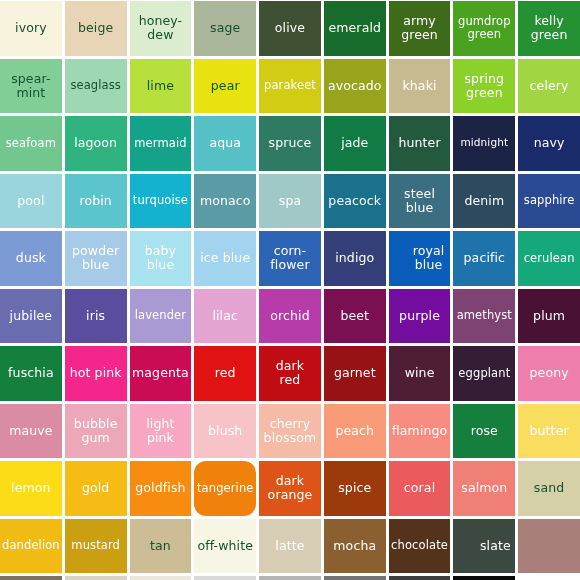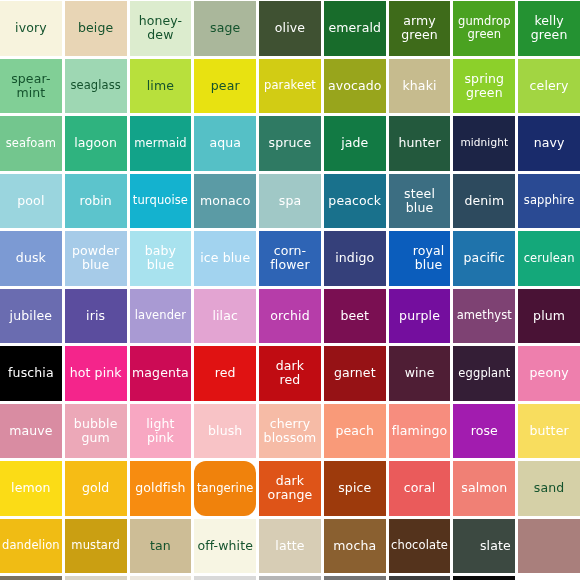--- a/index.html
+++ b/index.html
@@ -204,21 +204,21 @@
     </div>
     <div class="swatch light-text" style="background-color: rgb(116, 14, 158);">
       <span class="swatch-label">purple</span>
     </div>
     <div class="swatch light-text small" style="background-color: rgb(126, 66, 115);">
       <span class="swatch-label">amethyst</span>
     </div>
     <div class="swatch light-text" style="background-color: rgb(73, 18, 53);">
       <span class="swatch-label">plum</span>
     </div>
-    <div class="swatch light-text" style="background-color: #000000;">
+    <div class="swatch light-text" style="background-color: #15803d;">
       <span class="swatch-label">fuschia</span>
     </div>
     <div class="swatch light-text" style="background-color: rgb(244, 37, 139);">
       <span class="swatch-label">hot pink</span>
     </div>
     <div class="swatch light-text" style="background-color: rgb(204, 11, 85);">
       <span class="swatch-label">magenta</span>
     </div>
     <div class="swatch light-text" style="background-color: rgb(224, 18, 18);">
       <span class="swatch-label">red</span>
@@ -252,21 +252,21 @@
     </div>
     <div class="swatch light-text" style="background-color: rgb(246, 187, 166);">
       <span class="swatch-label">cherry<br>blossom</span>
     </div>
     <div class="swatch light-text" style="background-color: rgb(249, 154, 121);">
       <span class="swatch-label">peach</span>
     </div>
     <div class="swatch light-text" style="background-color: rgb(247, 141, 126);">
       <span class="swatch-label">flamingo</span>
     </div>
-    <div class="swatch light-text" style="background-color: #a21caf;">
+    <div class="swatch light-text" style="background-color: #15803d;">
       <span class="swatch-label">rose</span>
     </div>
     <div class="swatch light-text" style="background-color: rgb(248, 221, 94);">
       <span class="swatch-label">butter</span>
     </div>
     <div class="swatch light-text" style="background-color: rgb(251, 220, 22);">
       <span class="swatch-label">lemon</span>
     </div>
     <div class="swatch light-text" style="background-color: rgb(246, 188, 21);">
       <span class="swatch-label">gold</span>

